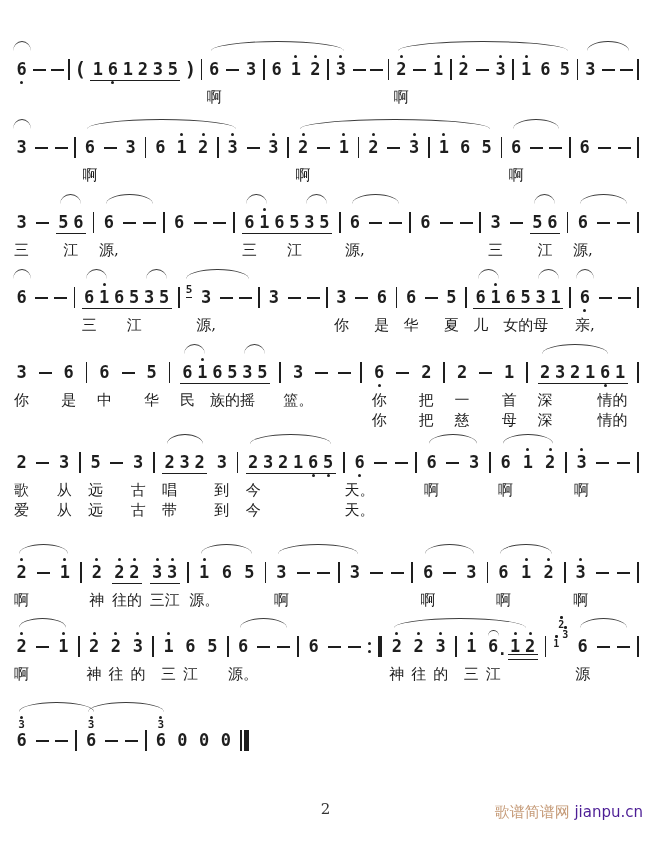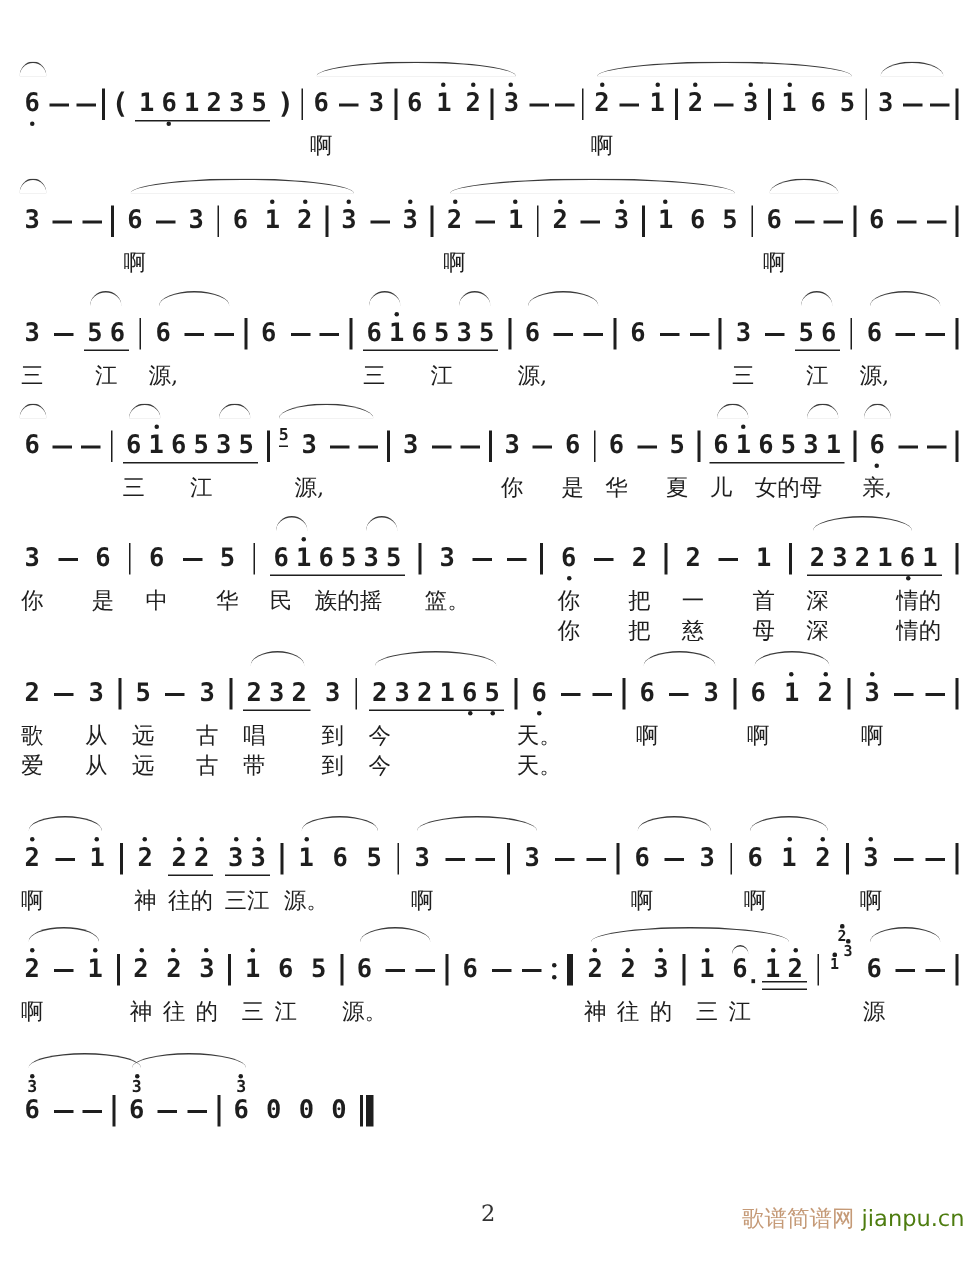--- a/index.html
+++ b/index.html
@@ -42,21 +42,21 @@
   .gnote .dotc{width:2.5px;height:2.5px;margin:0 0 1px;}
   .g0{top:-13px;left:5px;}.g1{top:-3px;left:9px;}.g2{top:6px;left:0;}
   .lyric{position:absolute;transform:translateX(-50%);font-family:"DejaVu Serif",serif;
          font-size:15px;line-height:18px;color:#1e1e1e;white-space:nowrap;}
   .arc{position:absolute;top:5px;height:9px;border-top:1.4px solid #3a3a3a;
        border-radius:50% 50% 0 0/100% 100% 0 0;}
   .footer-page{position:absolute;left:0;right:0;top:800px;text-align:center;
                font:15px "DejaVu Serif",serif;color:#333;}
   .watermark{position:absolute;right:8px;top:803px;font-size:15px;white-space:nowrap;}
   .wm-cn{color:#c59a77;}
-  .wm-en{color:#4d7c0f;}
+  .wm-en{color:#4c1d95;}
 </style>
 </head>
 <body>
 
 <div class="sheet">
   <div class="footer-page">2</div>
   <div class="watermark"><span class="wm-cn">歌谱简谱网</span> <span class="wm-en">jianpu.cn</span></div>
 <div class="music-line" style="top: 36px;">
       <div class="tokens">
         <span class="note">

